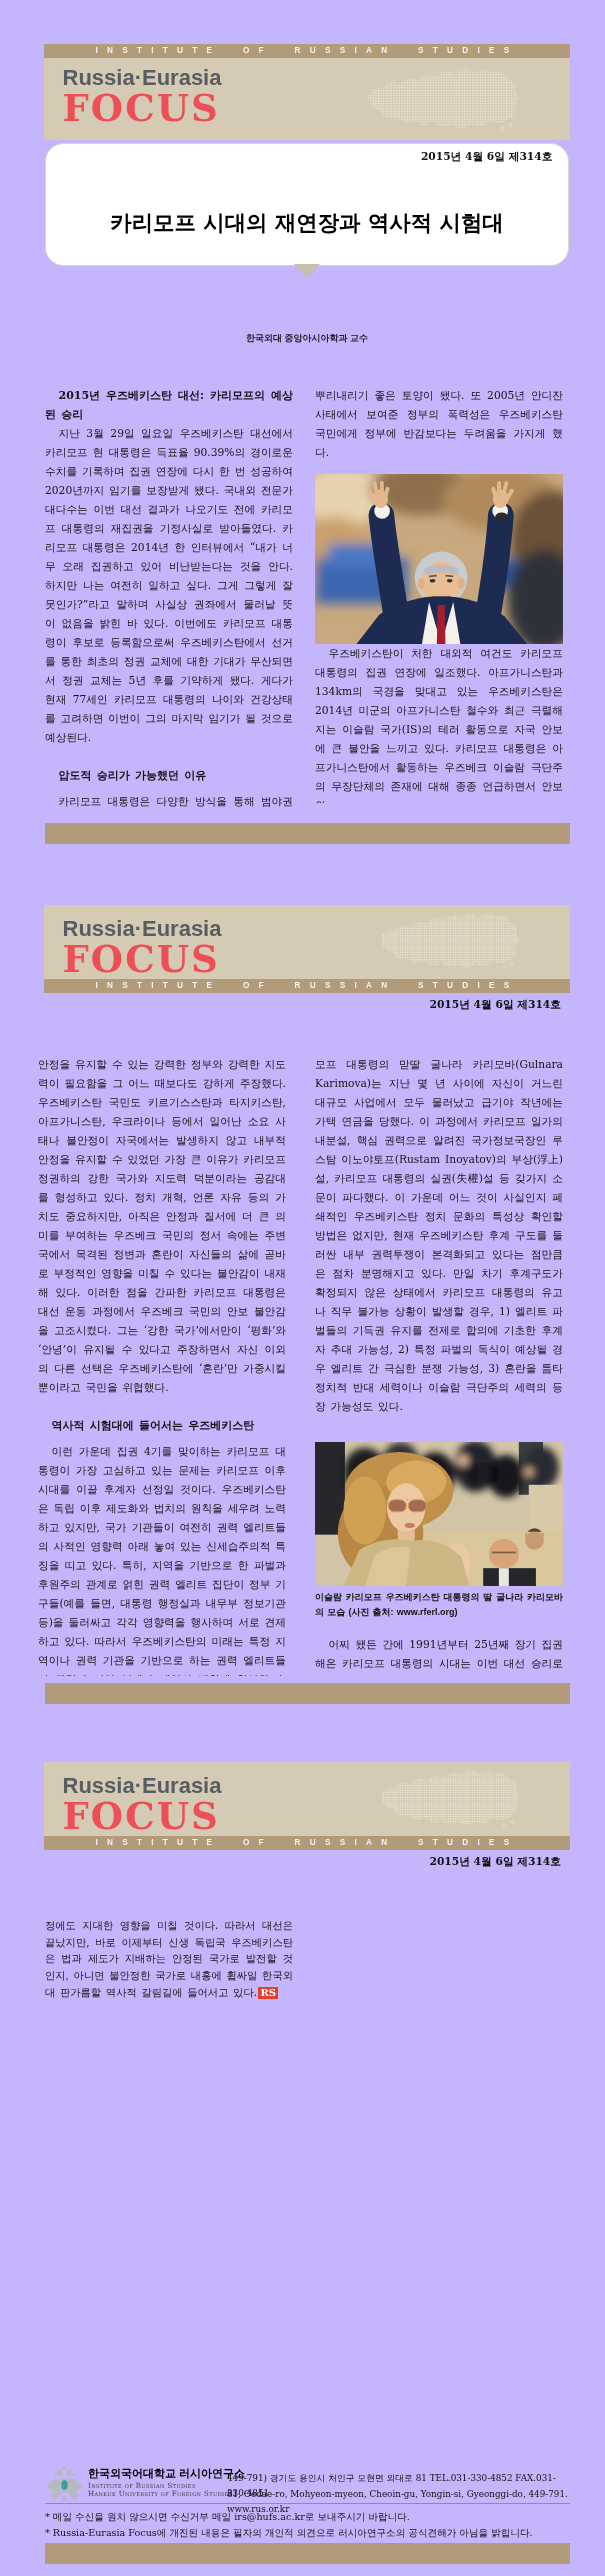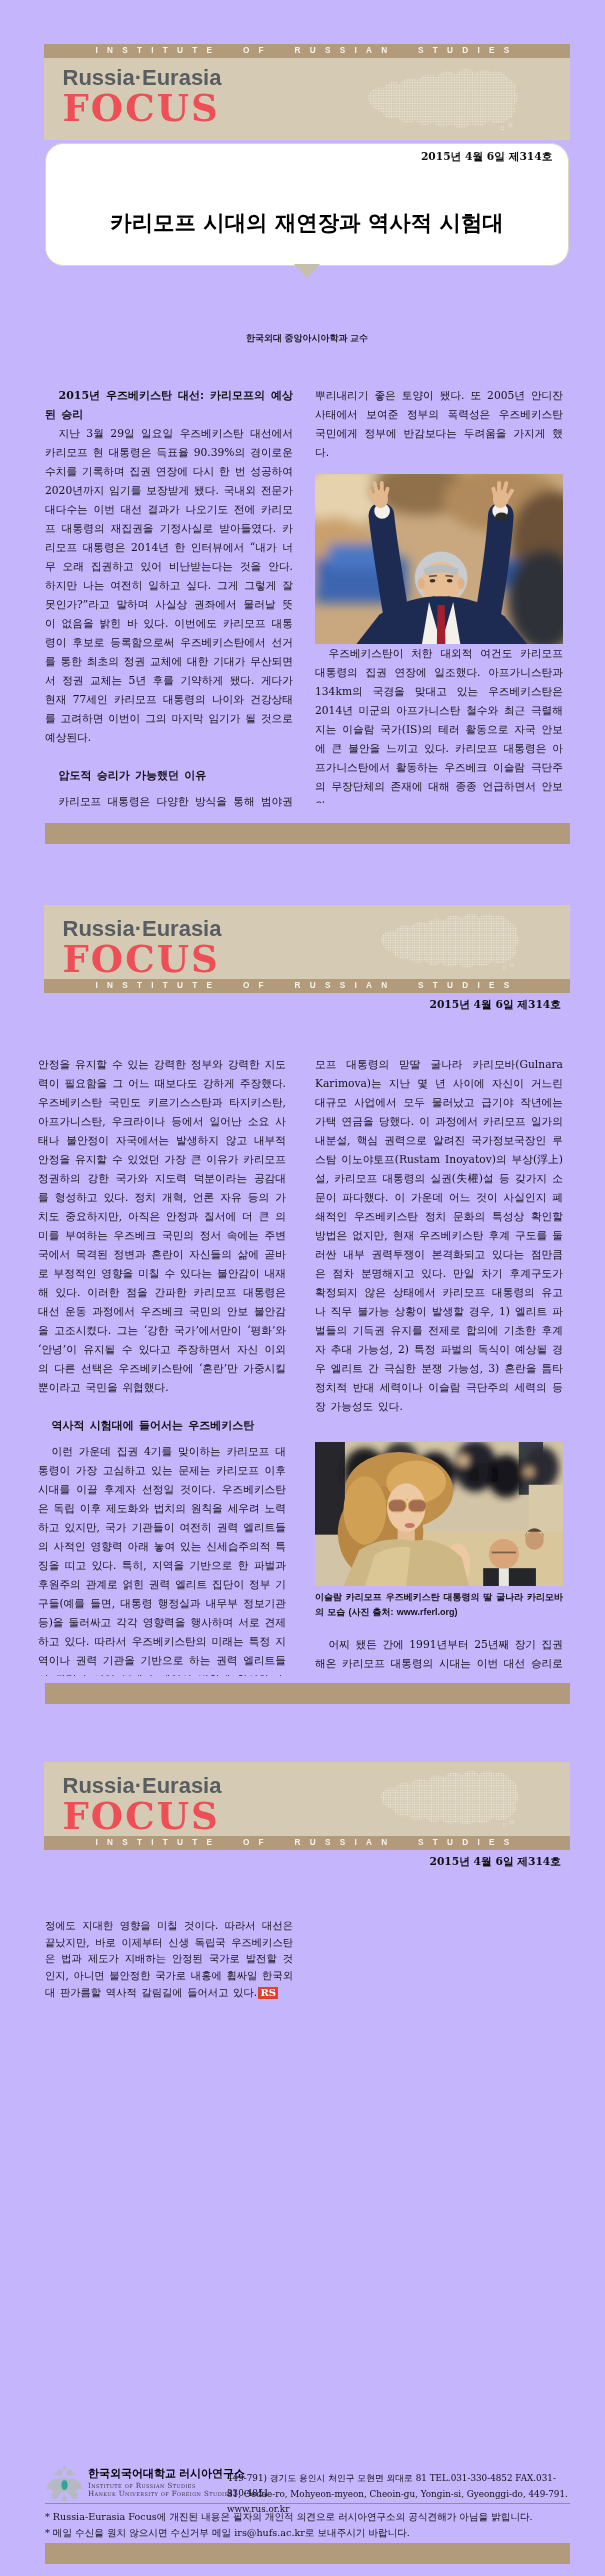--- a/index.html
+++ b/index.html
@@ -264,19 +264,19 @@
     </g>
     <ellipse cx="30" cy="31" rx="4.6" ry="7" fill="#2fa39e"></ellipse>
   </svg>
   <div class="org-kr">한국외국어대학교 러시아연구소</div>
   <div class="org-en" style="top:2482px;">Institute of Russian Studies</div>
   <div class="org-en" style="top:2490px;">Hankuk University of Foreign Studies</div>
   <div class="addr" style="top:2471px;">449-791) 경기도 용인시 처인구 모현면 외대로 81   TEL.031-330-4852   FAX.031-330-4851</div>
   <div class="addr" style="top:2487px;">81, Oedae-ro, Mohyeon-myeon, Cheoin-gu, Yongin-si, Gyeonggi-do, 449-791.  www.rus.or.kr</div>
   <div class="footer-rule"></div>
   <div class="notes">
+    <div>* 메일 수신을 원치 않으시면 수신거부 메일 irs@hufs.ac.kr로 보내주시기 바랍니다.</div>
     <div>* Russia-Eurasia Focus에 개진된 내용은 필자의 개인적 의견으로 러시아연구소의 공식견해가 아님을 밝힙니다.</div>
-    <div>* 메일 수신을 원치 않으시면 수신거부 메일 irs@hufs.ac.kr로 보내주시기 바랍니다.</div>
   </div>
   <div class="pageband" style="top:2543px;height:20.7px;"></div>
 
 </div>
 
 
 </body></html>

